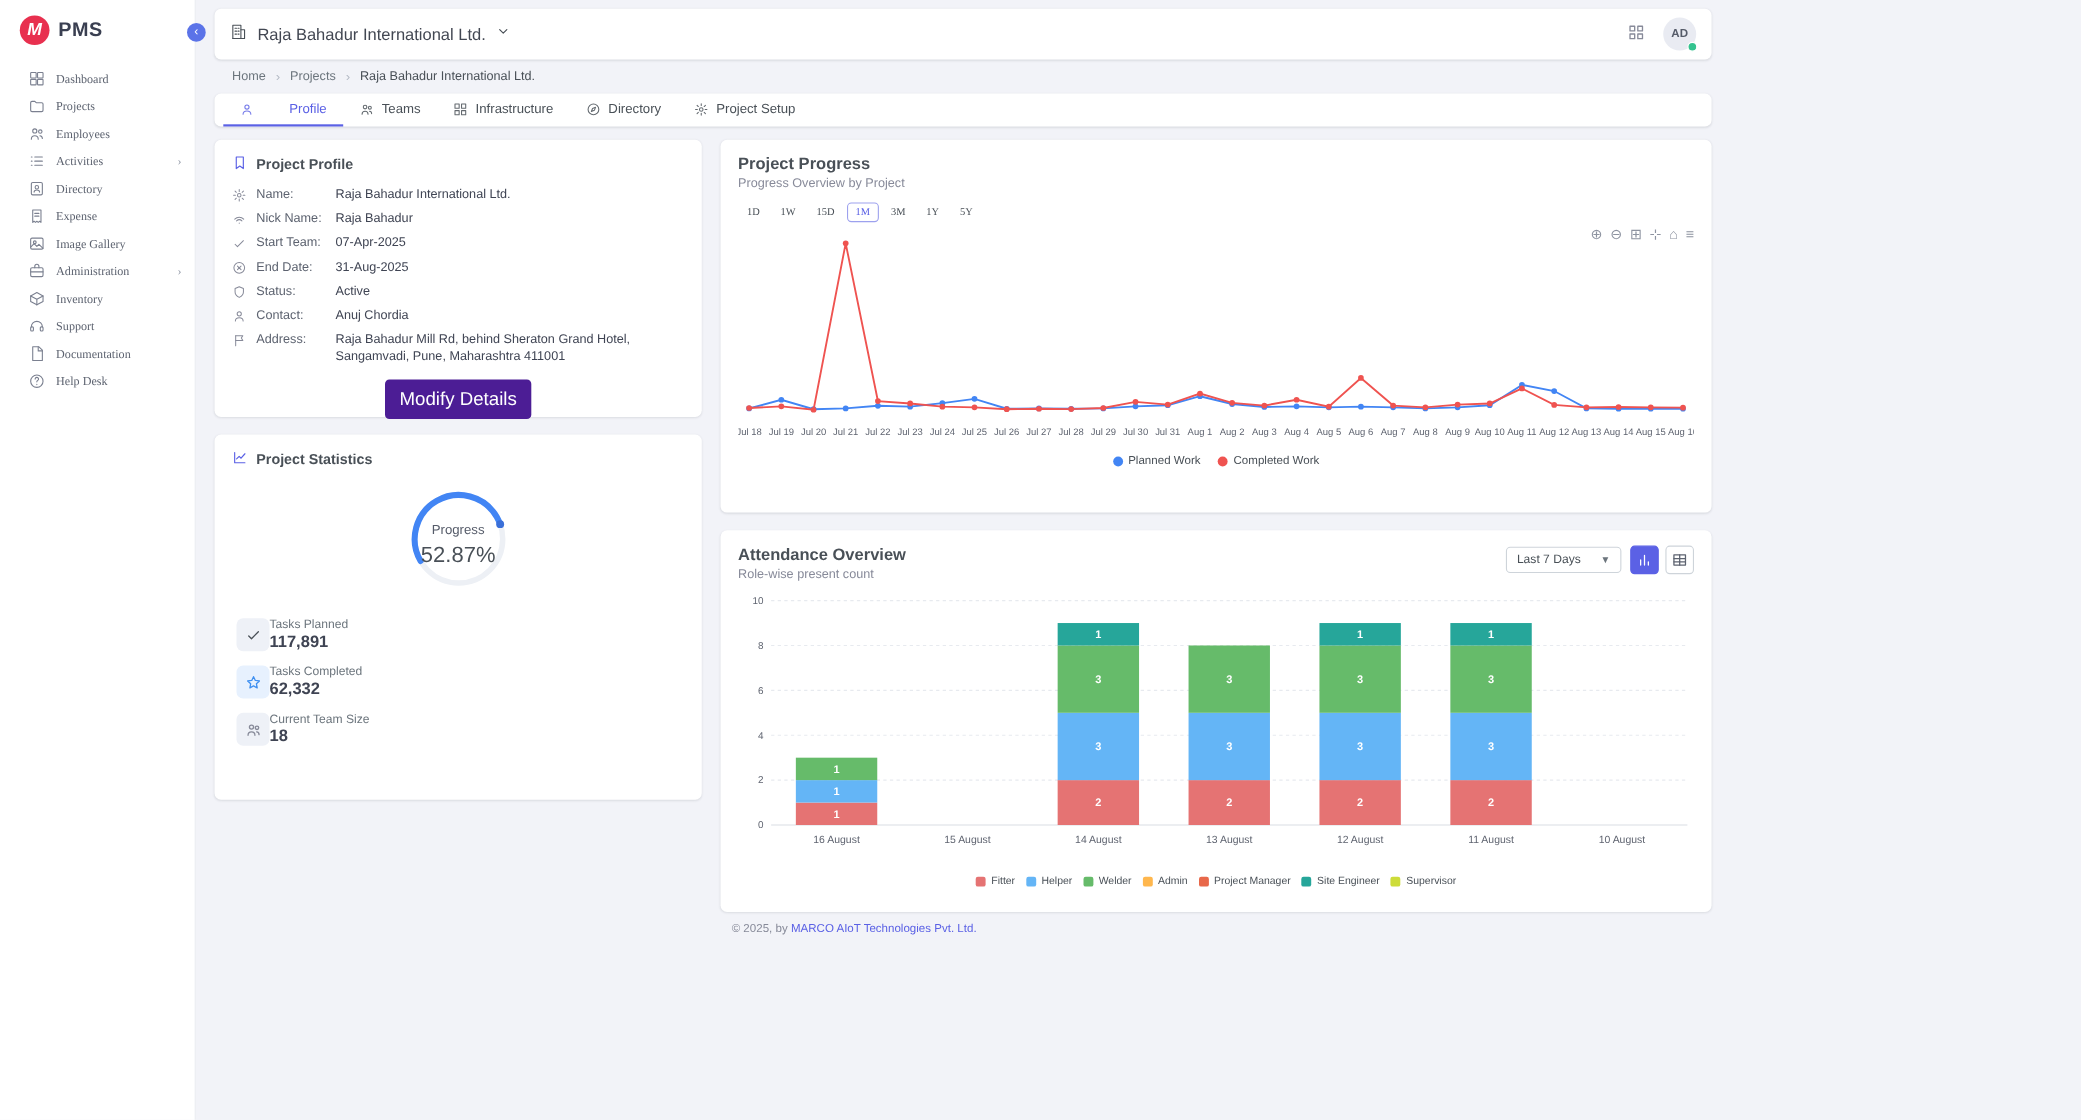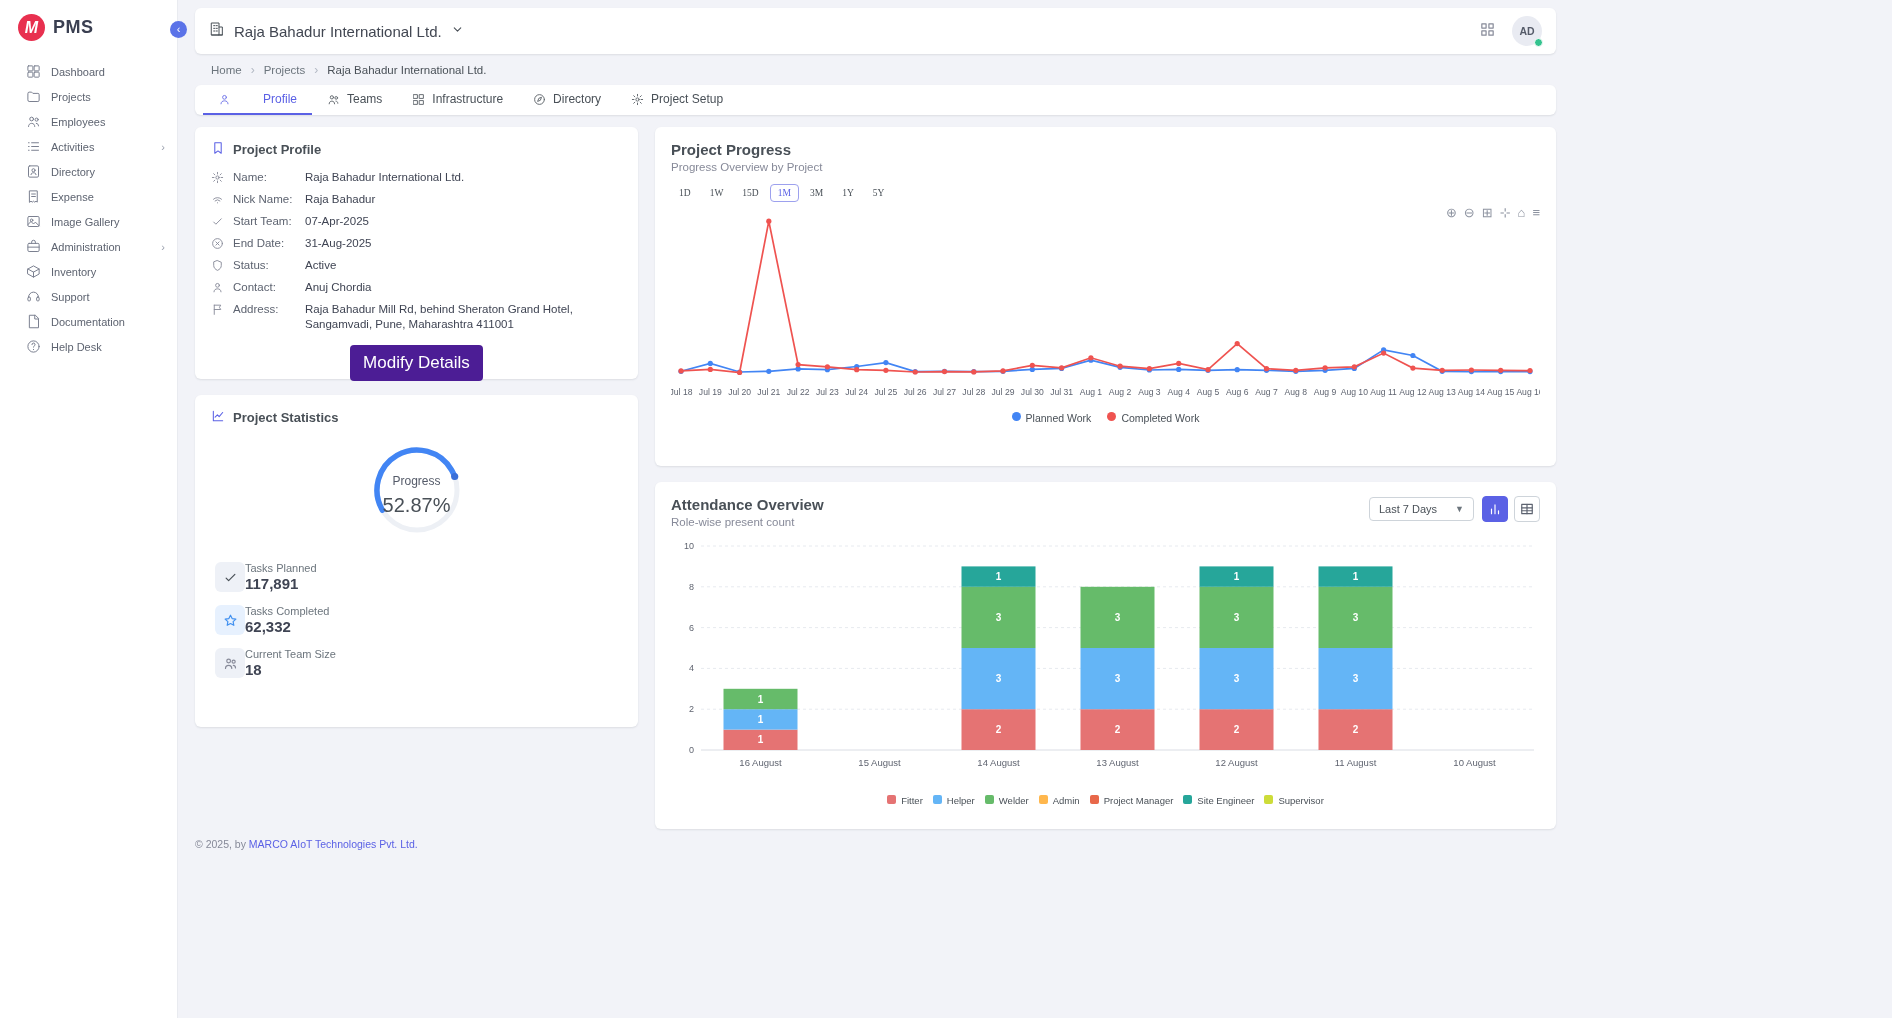--- a/index.html
+++ b/index.html
@@ -5,21 +5,21 @@
   * { box-sizing: border-box; margin: 0; padding: 0; }
   html,body { width:1892px; height:1018px; background:#f2f3f8; font-family:"Liberation Sans", sans-serif; color:#495057; overflow:hidden; }
 
   
   .sidebar { position:fixed; left:0; top:0; width:178px; height:1018px; background:#fff; border-right:1px solid #e9ebf0; z-index:5; }
   .logo-row { display:flex; align-items:center; gap:8px; padding:14px 18px 10px; }
   .logo-mark { width:27px; height:27px; border-radius:50%; background:#e8304f; color:#fff; font-weight:bold; font-style:italic; font-size:16px; display:flex; align-items:center; justify-content:center; }
   .logo-text { font-size:18px; font-weight:bold; color:#3a3f51; letter-spacing:.5px; }
   .collapse-btn { position:fixed; left:170px; top:21px; width:17px; height:17px; border-radius:50%; background:#5b73e8; color:#fff; border:none; font-size:11px; line-height:15px; text-align:center; cursor:pointer; z-index:6; padding:0; }
   .side-nav { padding:8px 0; }
-  .side-item { display:flex; align-items:center; gap:10px; height:25px; padding:0 12px 0 26px; font-size:11px; color:#5d6370; cursor:pointer; }
+  .side-item { display:flex; align-items:center; gap:10px; height:25px; padding:0 12px 0 26px; font-size:11px; color:#5d6370; cursor:pointer;font-family:Liberation Serif, serif; }
   .side-item svg { color:#7b8090; flex:0 0 auto; }
   .side-item .chev { margin-left:auto; color:#9aa0ad; }
   .side-item .lbl { white-space:nowrap; }
 
   
   .main { position:absolute; left:178px; top:0; width:1394px; padding:8px 16px 8px 17px; }
   .card { background:#fff; border-radius:6px; box-shadow:0 1px 2px rgba(56,65,74,.12); }
 
   .topbar { height:46px; display:flex; align-items:center; justify-content:space-between; padding:0 14px; }
   .tb-left { display:flex; align-items:center; gap:9px; color:#495057; }
@@ -67,35 +67,35 @@
 
   .progress-card { height:339px; padding:14px 16px; position:relative; }
   .chart-title { font-size:15px; font-weight:bold; color:#495057; }
   .chart-sub { font-size:11.5px; color:#878a99; margin-top:3px; }
   .range-row { display:flex; gap:3px; margin-top:11px; }
   .range-btn { background:none; border:1px solid transparent; border-radius:4px; font-size:9.5px; color:#495057; padding:3px 7px; cursor:pointer; font-family:Liberation Serif, serif; }
   .range-btn.active { color:#5b61e5; border-color:#9da1ee; }
   .modebar { position:absolute; right:16px; top:78px; display:flex; gap:7px; color:#8d93a0; font-size:13px; }
   .modebar span { cursor:pointer; }
   .line-legend, .bar-legend { display:flex; justify-content:center; align-items:center; gap:16px; margin-top:2px; }
-  .legend-item { display:flex; gap:5px; font-size:10.5px; color:#495057; cursor:pointer; }
+  .legend-item { display:flex; align-items:center; gap:5px; font-size:10.5px; color:#495057; cursor:pointer; }
   .legend-dot { width:9px; height:9px; border-radius:50%; }
   .legend-sq { width:9px; height:9px; border-radius:2px; }
   .bar-legend { gap:10px; margin-top:11px; }
   .bar-legend .legend-item { font-size:9.5px; }
 
   .attendance-card { height:347px; padding:14px 16px; margin-top:16px; }
   .att-head { display:flex; justify-content:space-between; align-items:flex-start; }
   .att-controls { display:flex; gap:8px; align-items:center; }
   .select-box { display:flex; align-items:center; gap:18px; border:1px solid #ced4da; border-radius:4px; padding:5px 9px; font-size:11px; color:#495057; cursor:pointer; background:#fff; }
   .select-box .caret { font-size:9px; color:#6c757d; }
   .view-btn { width:26px; height:26px; border-radius:4px; border:1px solid #ced4da; background:#fff; color:#5d6370; display:flex; align-items:center; justify-content:center; cursor:pointer; padding:0; }
   .view-btn.active { background:#5b61e5; border-color:#5b61e5; color:#fff; }
 
-  .footer { text-align:left; padding-right:198px; margin-top:9px; font-size:10.5px; color:#878a99; }
+  .footer { text-align:center; padding-right:198px; margin-top:9px; font-size:10.5px; color:#878a99; }
   .footer a { color:#5b61e5; text-decoration:none; cursor:pointer; }
 </style>
 </head>
 <body>
 
 <aside class="sidebar">
   <div class="logo-row">
     <span class="logo-mark">M</span>
     <span class="logo-text">PMS</span>
   </div>

